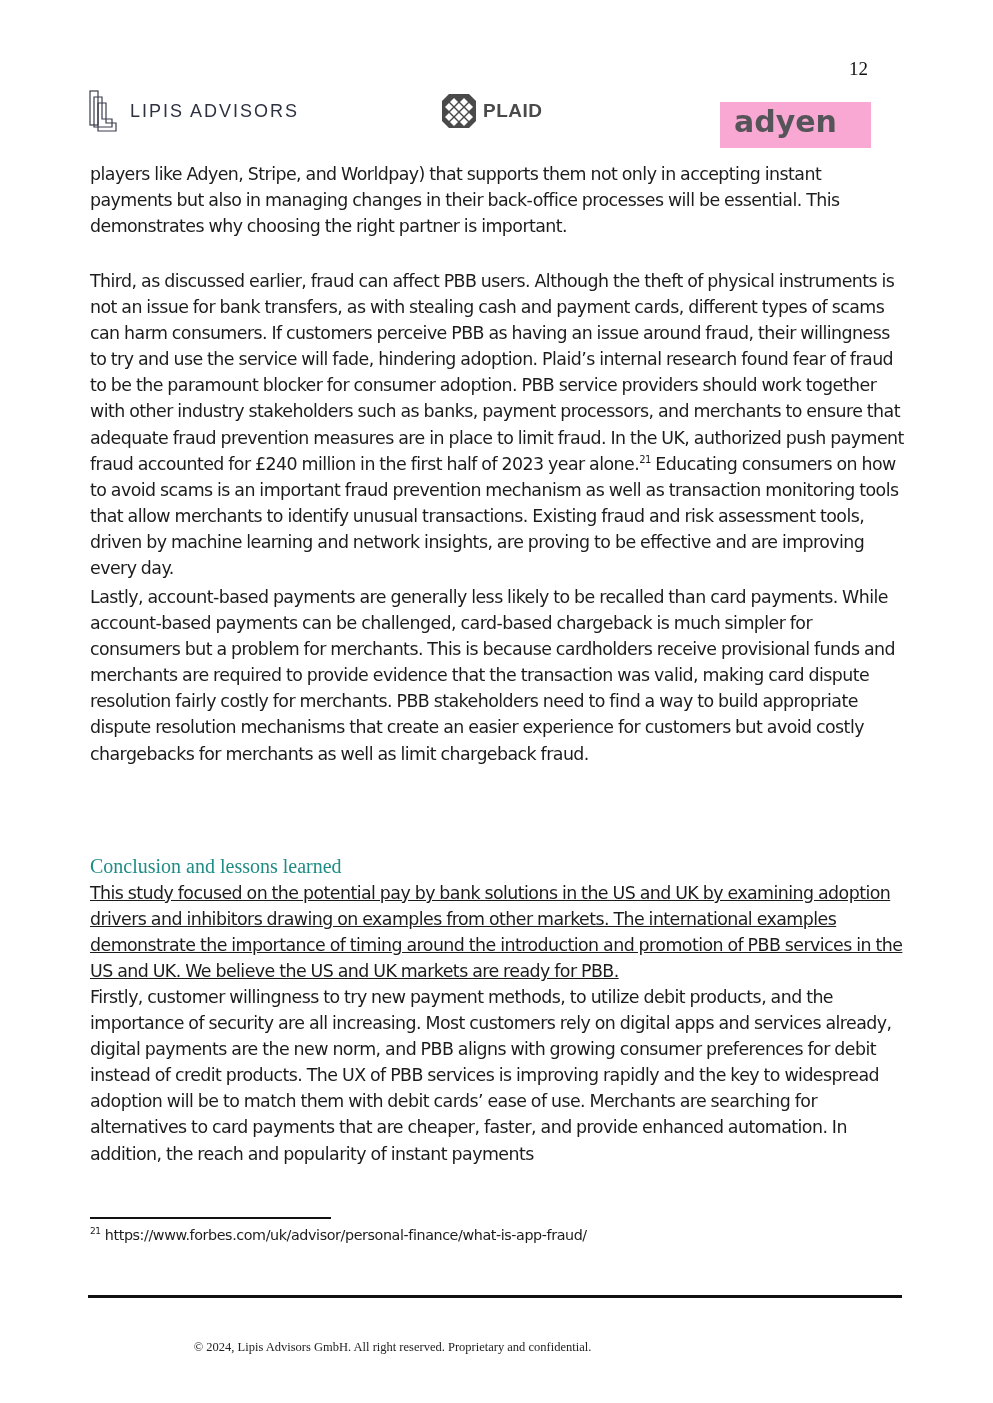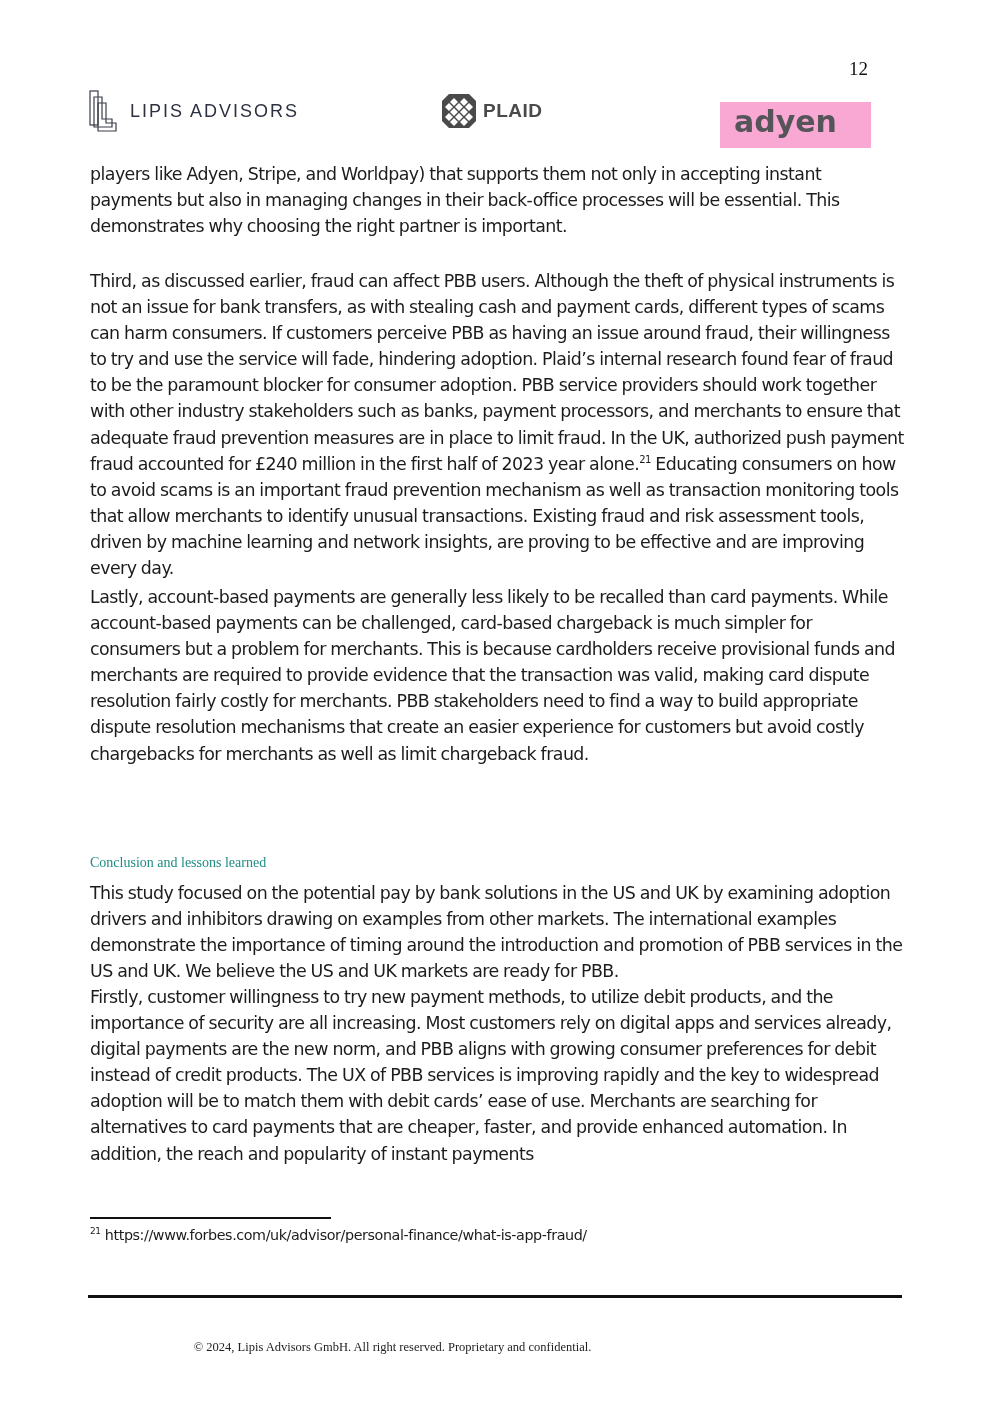--- a/index.html
+++ b/index.html
@@ -30,21 +30,21 @@
 
   .body-text {
     position: absolute; left: 90px; width: 814px;
     font-family: "DejaVu Sans", sans-serif; font-size: 17.4px; line-height: 26.1px;
     color: #1c1c1c; letter-spacing: -0.55px; word-spacing: -0.5px;
   }
   .body-text p { margin: 0; }
   sup { font-size: 10px; line-height: 0; vertical-align: super; }
   .heading {
     position: absolute; left: 90px; top: 855px;
-    font-family: "Liberation Serif", serif; font-size: 14px; color: #1e8c84;
+    font-family: "Liberation Serif", serif; font-size: 20px; color: #1e8c84;
   }
   .footnote-rule { position: absolute; left: 90px; top: 1217px; width: 241px; height: 2px; background: #111; }
   .footnote {
     position: absolute; left: 90px; top: 1227px;
     font-family: "DejaVu Sans", sans-serif; font-size: 14.3px; color: #1c1c1c; letter-spacing: -0.4px;
   }
   .footnote sup { font-size: 9px; }
   .footer-rule { position: absolute; left: 88px; top: 1295px; width: 814px; height: 3px; background: #111; }
   .footer {
     position: absolute; left: 0; width: 785px; top: 1340px; text-align: center;
@@ -101,21 +101,21 @@
 <div class="body-text" style="top:268px;">
   <p><span>Third, as discussed earlier, fraud can affect PBB users. Although the theft of physical instruments is not an issue for bank transfers, as with stealing cash and payment cards, different types of scams can harm consumers. If customers perceive PBB as having an issue around fraud, their willingness to try and use the service will fade, hindering adoption. Plaid’s internal research found fear of fraud to be the paramount blocker for consumer adoption. PBB service providers should work together with other industry stakeholders such as banks, payment processors, and merchants to ensure that adequate fraud prevention measures are in place to limit fraud. In the UK, authorized push payment fraud accounted for £240 million in the first half of 2023 year alone.</span><sup>21</sup> <span>Educating consumers on how to avoid scams is an important fraud prevention mechanism as well as transaction monitoring tools that allow merchants to identify unusual transactions. Existing fraud and risk assessment tools, driven by machine learning and network insights, are proving to be effective and are improving every day.</span></p>
 </div>
 
 <div class="body-text" style="top:584px;">
   <p>Lastly, account-based payments are generally less likely to be recalled than card payments. While account-based payments can be challenged, card-based chargeback is much simpler for consumers but a problem for merchants. This is because cardholders receive provisional funds and merchants are required to provide evidence that the transaction was valid, making card dispute resolution fairly costly for merchants. PBB stakeholders need to find a way to build appropriate dispute resolution mechanisms that create an easier experience for customers but avoid costly chargebacks for merchants as well as limit chargeback fraud.</p>
 </div>
 
 <div class="heading">Conclusion and lessons learned</div>
 
-<div class="body-text" style="top:880px;">
+<div class="body-text" style="top:880px;text-decoration:underline;">
   <p>This study focused on the potential pay by bank solutions in the US and UK by examining adoption drivers and inhibitors drawing on examples from other markets. The international examples demonstrate the importance of timing around the introduction and promotion of PBB services in the US and UK. We believe the US and UK markets are ready for PBB.</p>
 </div>
 
 <div class="body-text" style="top:984px;">
   <p>Firstly, customer willingness to try new payment methods, to utilize debit products, and the importance of security are all increasing. Most customers rely on digital apps and services already, digital payments are the new norm, and PBB aligns with growing consumer preferences for debit instead of credit products. The UX of PBB services is improving rapidly and the key to widespread adoption will be to match them with debit cards’ ease of use. Merchants are searching for alternatives to card payments that are cheaper, faster, and provide enhanced automation. In addition, the reach and popularity of instant payments</p>
 </div>
 
 <div class="footnote-rule"></div>
 <div class="footnote">
   <sup>21</sup>

